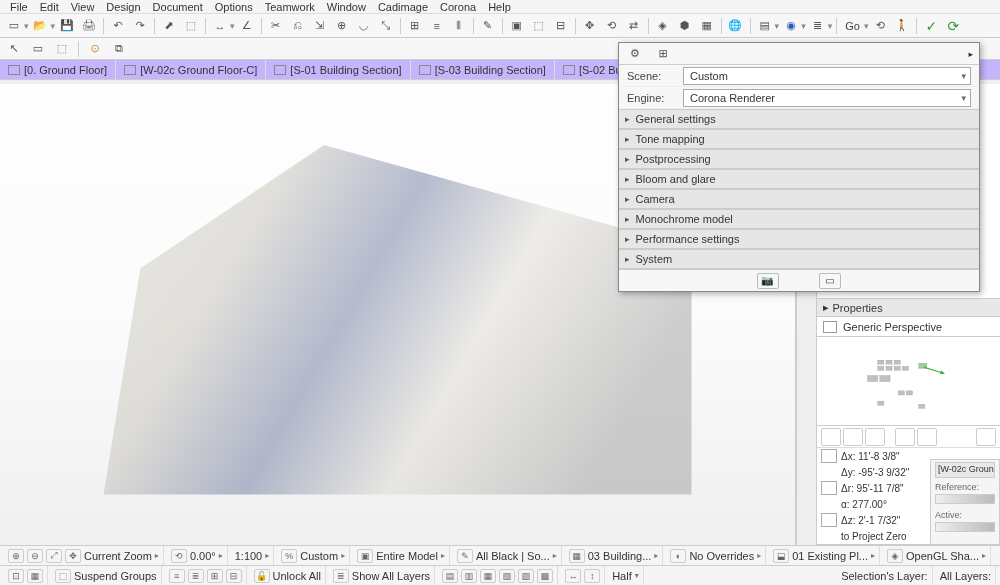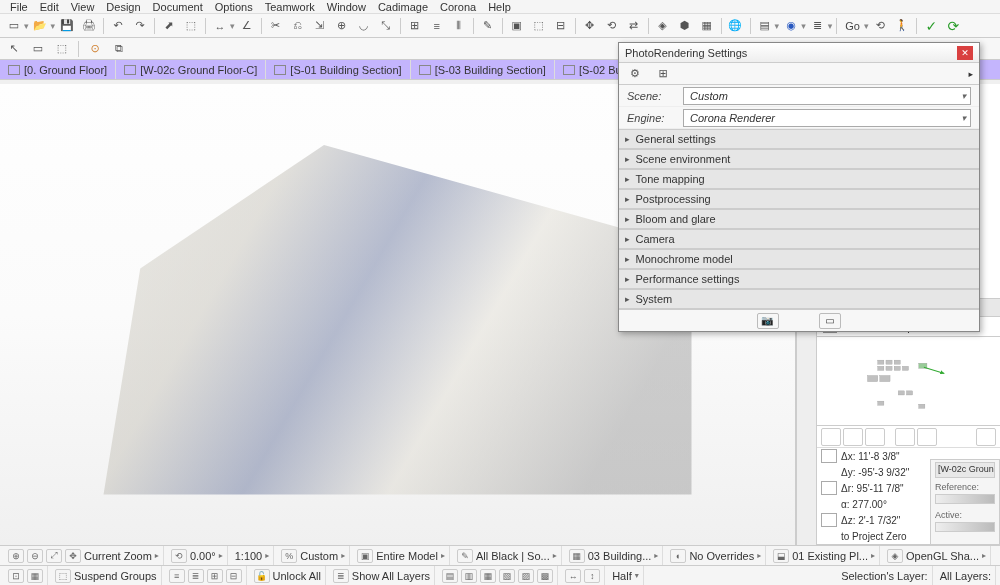--- a/index.html
+++ b/index.html
@@ -33,21 +33,21 @@
 .rightcol { width: 184px; background: #f5f5f5; border-left: 1px solid #ccc; display: flex; flex-direction: column; position: relative; }
 .rightstrip { width: 20px; background: #eee; border-left: 1px solid #ccc; display:flex; flex-direction:column; align-items:center; padding-top:4px; gap:6px;}
 .rightstrip .ico { width:16px; height:16px; border:1px solid #bbb; border-radius:2px; display:flex; align-items:center; justify-content:center; font-size:10px; color:#666;}
 
 
 .photopanel { position: absolute; top: 42px; left: 618px; width: 362px; background: #f7f7f7; border: 1px solid #888; box-shadow: 2px 2px 6px rgba(0,0,0,.3); z-index: 50; }
 .pp-title { height: 20px; background: linear-gradient(#fff,#eee); display: flex; align-items: center; padding: 0 6px; border-bottom: 1px solid #ccc; }
 .pp-title span { flex: 1; font-size: 11px; }
 .pp-close { width: 16px; height: 14px; background: #d94040; color: #fff; display: flex; align-items: center; justify-content: center; font-size: 9px; }
 .pp-subbar { height: 22px; border-bottom: 1px solid #ccc; display: flex; align-items: center; padding: 0 6px; gap: 8px; }
-.pp-row { display: flex; align-items: center; height: 22px; padding: 0 8px; gap: 8px; border-bottom: 1px solid #eee; font-style: italic; }
+.pp-row { display: flex; align-items: center; height: 22px; padding: 0 8px; gap: 8px; border-bottom: 1px solid #eee; }
 .pp-row label { width: 48px; color: #444; }
 .pp-row .sel { flex: 1; height: 18px; border: 1px solid #aaa; background: #fff; display: flex; align-items: center; padding: 0 6px; position: relative; }
 .pp-row .sel::after { content: "▾"; position: absolute; right: 4px; font-size: 9px; color: #666; }
 .pp-check { display:flex; align-items:center; gap:4px; padding: 2px 8px 4px 64px; color:#999; border-bottom:1px solid #eee;}
 .pp-check input { width:12px; height:12px; }
 .pp-section { height: 20px; background: #e6e6e6; border-top: 1px solid #ccc; border-bottom: 1px solid #ccc; display: flex; align-items: center; padding: 0 6px; gap: 6px; }
 .pp-section::before { content: "▸"; font-size: 9px; color: #555; }
 .pp-foot { height: 22px; border-top: 1px solid #ccc; display: flex; align-items: center; justify-content: center; gap: 40px; }
 .pp-foot .fico { width: 22px; height: 16px; border: 1px solid #bbb; border-radius: 2px; display:flex; align-items:center; justify-content:center; font-size:10px;}
 
@@ -312,47 +312,40 @@
     <line x1="10" y1="30" x2="10" y2="5" stroke="#333" stroke-width="1"></line>
     <line x1="10" y1="30" x2="35" y2="35" stroke="#333" stroke-width="1"></line>
     <line x1="10" y1="30" x2="-8" y2="40" stroke="#333" stroke-width="1"></line>
     <text x="12" y="6" font-size="9">z</text>
     <text x="36" y="38" font-size="9">y</text>
     <text x="-12" y="42" font-size="9">x</text>
   </svg>
 </div>
 
 <div class="photopanel">
-  <div class="pp-title">
-    <span>PhotoRendering Settings</span>
-    <div class="pp-close">✕</div>
-  </div>
   <div class="pp-subbar">
     <div class="tb-icon">⚙</div>
     <div class="tb-icon">⊞</div>
     <div style="flex:1"></div>
     <span style="font-size:9px;">▸</span>
   </div>
   <div class="pp-row">
     <label>Scene:</label>
     <div class="sel">
         <span>Custom</span>
       </div>
   </div>
   <div class="pp-row">
     <label>Engine:</label>
     <div class="sel">
         <span>Corona Renderer</span>
       </div>
   </div>
   <div class="pp-section">
       <span>General settings</span>
-    </div>
-  <div class="pp-section">
-      <span>Scene environment</span>
     </div>
   <div class="pp-section">
       <span>Tone mapping</span>
     </div>
   <div class="pp-section">
       <span>Postprocessing</span>
     </div>
   <div class="pp-section">
       <span>Bloom and glare</span>
     </div>

